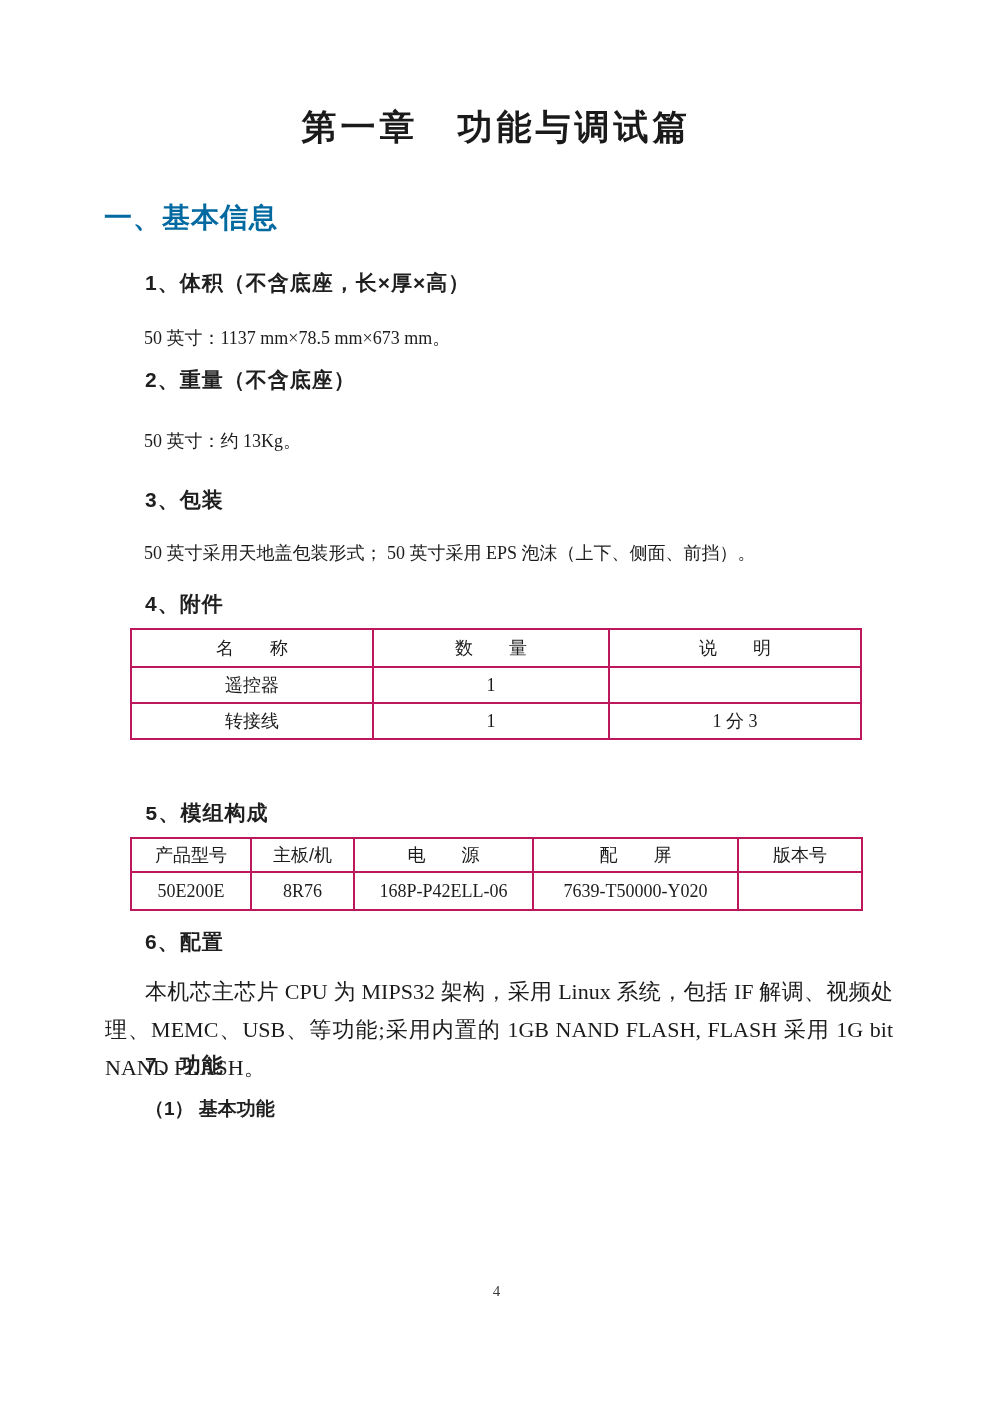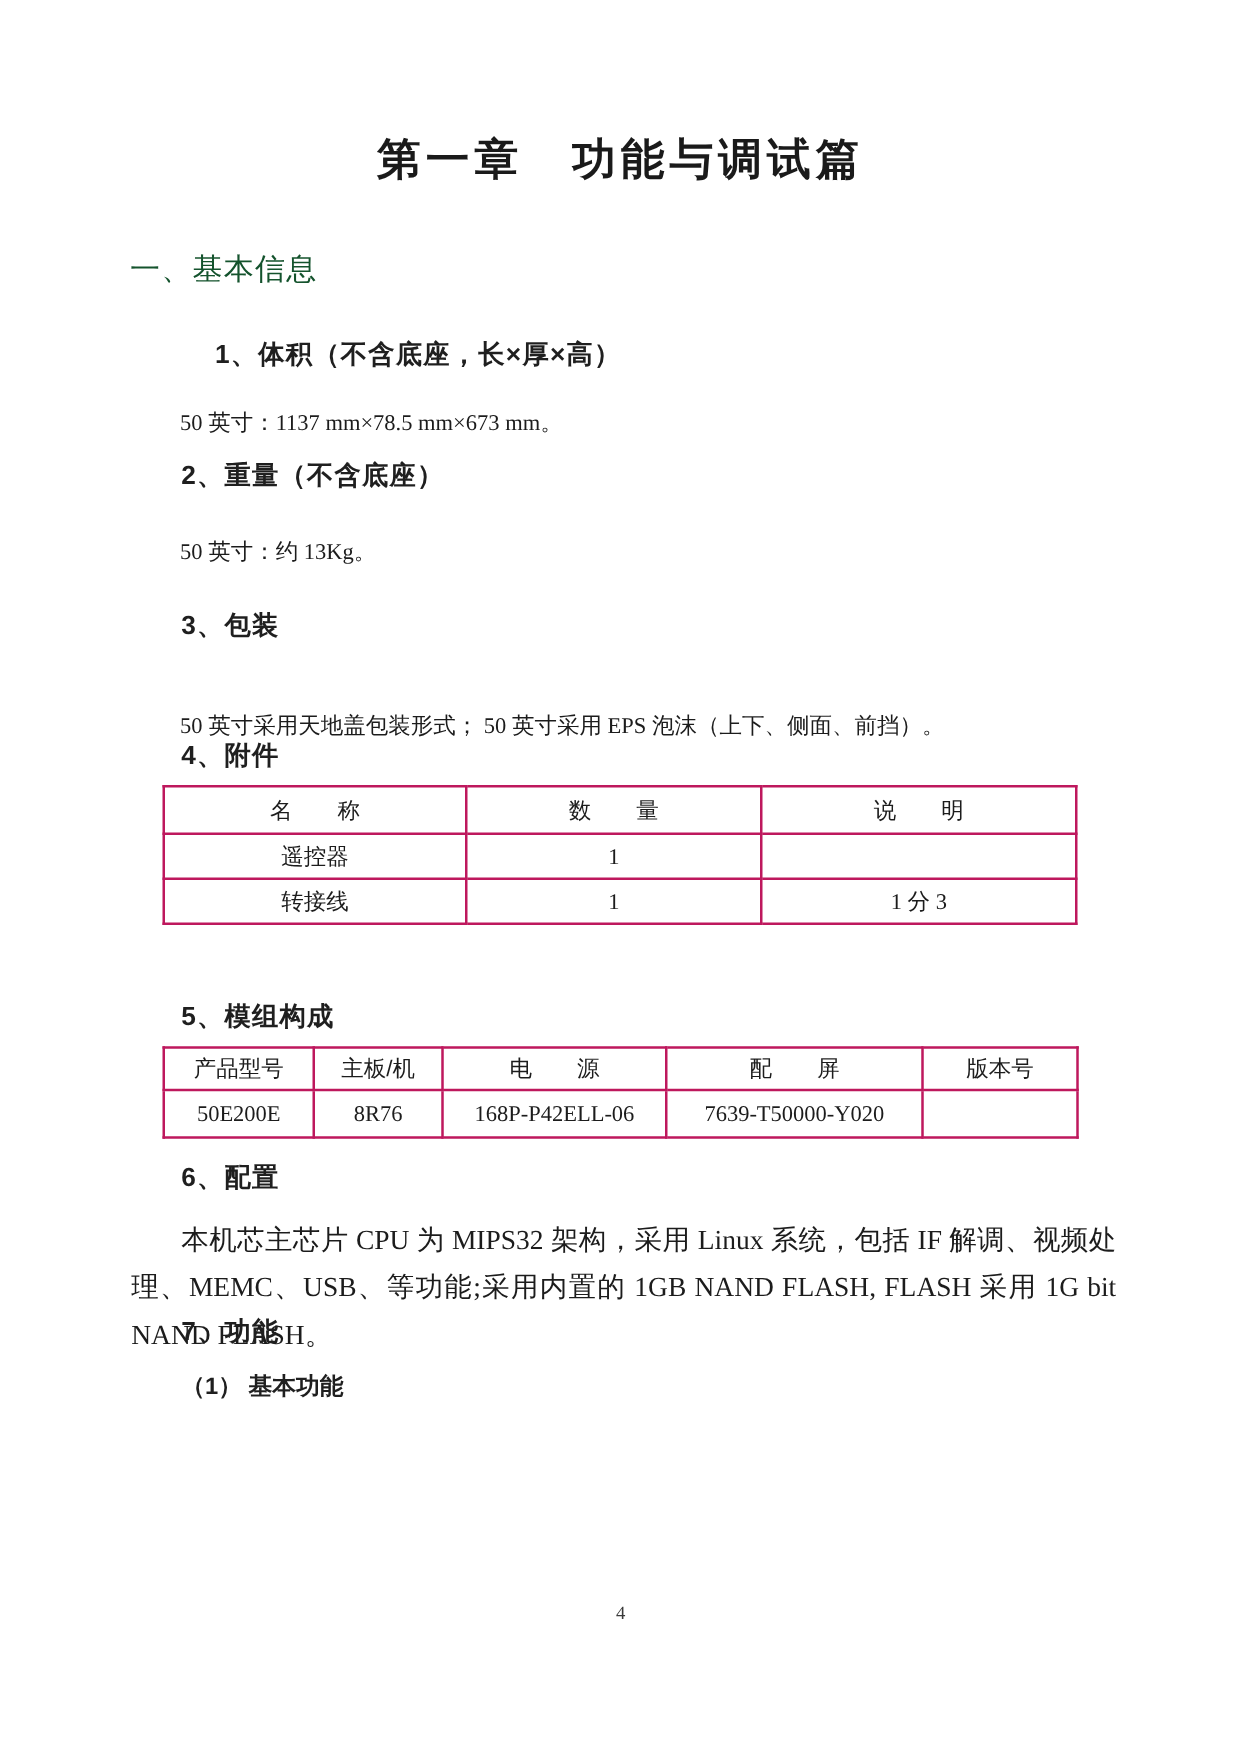--- a/index.html
+++ b/index.html
@@ -19,23 +19,23 @@
     left: 0; top: 104px; width: 993px;
     text-align: center;
     font-family: "Liberation Sans", sans-serif;
     font-weight: 700;
     font-size: 35px;
     letter-spacing: 4px;
     color: #1a1a1a;
   }
   .h1 {
     font-family: "Liberation Sans", sans-serif;
-    font-weight: 400;
-    font-size: 24px;
-    color: #14532d;
+    font-weight: 700;
+    font-size: 28px;
+    color: #0369a1;
     letter-spacing: 1px;
   }
   .h2 {
     font-family: "Liberation Sans", sans-serif;
     font-weight: 600;
     font-size: 21px;
     color: #1f1f1f;
     letter-spacing: 1px;
   }
   .h3 {
@@ -87,28 +87,28 @@
 </style>
 </head>
 <body>
 
 <div class="page">
 
   <div class="abs doc-title">第一章　功能与调试篇</div>
 
   <div class="abs h1" style="left:104px; top:199px;">一、基本信息</div>
 
-  <div class="abs h2" style="left:145px; top:269px;margin-left:27px;">1、体积（不含底座，长×厚×高）</div>
+  <div class="abs h2" style="left:145px; top:269px;">1、体积（不含底座，长×厚×高）</div>
   <div class="abs body-text" style="left:144px; top:326px;">50 英寸：1137 mm×78.5 mm×673 mm。</div>
 
   <div class="abs h2" style="left:145px; top:366px;">2、重量（不含底座）</div>
   <div class="abs body-text" style="left:144px; top:429px;">50 英寸：约 13Kg。</div>
 
   <div class="abs h2" style="left:145px; top:486px;">3、包装</div>
-  <div class="abs body-text" style="left:144px; top:568px;">50 英寸采用天地盖包装形式；  50 英寸采用 EPS 泡沫（上下、侧面、前挡）。</div>
+  <div class="abs body-text" style="left:144px; top:541px;">50 英寸采用天地盖包装形式；  50 英寸采用 EPS 泡沫（上下、侧面、前挡）。</div>
 
   <div class="abs h2" style="left:145px; top:590px;">4、附件</div>
 
   <table class="abs doc-table" style="left:130px; top:628px; width:730px;">
     <colgroup>
         <col style="width:242px">
         <col style="width:236px">
         <col style="width:252px">
       </colgroup>
     <tbody>
@@ -123,21 +123,21 @@
       <td></td>
     </tr>
     <tr class="acc-row">
       <td>转接线</td>
       <td>1</td>
       <td>1 分 3</td>
     </tr>
   </tbody>
     </table>
 
-  <div class="abs h2" style="left:145px; top:799px;">5、模组构成</div>
+  <div class="abs h2" style="left:145px; top:799px;font-family:Liberation Mono, monospace;">5、模组构成</div>
 
   <table class="abs doc-table" style="left:130px; top:837px; width:731px;">
     <colgroup>
         <col style="width:120px">
         <col style="width:103px">
         <col style="width:179px">
         <col style="width:205px">
         <col style="width:124px">
       </colgroup>
     <tbody>

